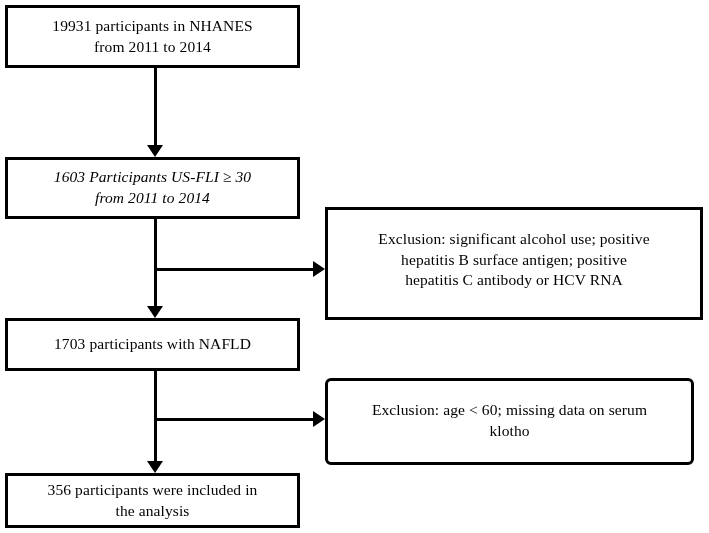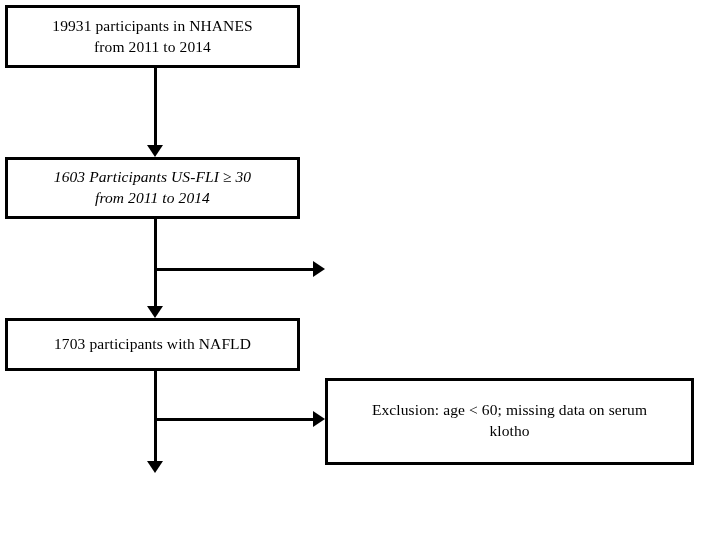--- a/index.html
+++ b/index.html
@@ -82,23 +82,32 @@
 
   <div class="node-box align-middle" style="left:5px; top:157px; width:295px; height:62px;font-style:italic;">
     <span class="node-text">1603 Participants US-FLI ≥ 30
 from 2011 to 2014</span>
   </div>
 
   <div class="node-box align-middle" style="left:5px; top:318px; width:295px; height:53px;">
     <span class="node-text">1703 participants with NAFLD</span>
   </div>
 
+  <div class="node-box align-middle" style="left:5px; top:473px; width:295px; height:55px;">
+    <span class="node-text">356 participants were included in
+the analysis</span>
+  </div>
 
+  <div class="node-box align-upper" style="left:325px; top:207px; width:378px; height:113px;">
+    <span class="node-text">Exclusion: significant alcohol use; positive
+hepatitis B surface antigen; positive
+hepatitis C antibody or HCV RNA</span>
+  </div>
 
-  <div class="node-box align-upper" style="left:325px; top:378px; width:369px; height:87px;">
+  <div class="node-box align-upper" style="left:325px; top:378px; width:369px; height:87px;border-radius:6px;">
     <span class="node-text">Exclusion: age &lt; 60; missing data on serum
 klotho</span>
   </div>
 
   <div class="conn-v" style="left:154px; top:68px; height:78px;"></div>
   <div class="arrow-down" style="left:147px; top:145px;"></div>
 
   <div class="conn-v" style="left:154px; top:219px; height:88px;"></div>
   <div class="arrow-down" style="left:147px; top:306px;"></div>
 

